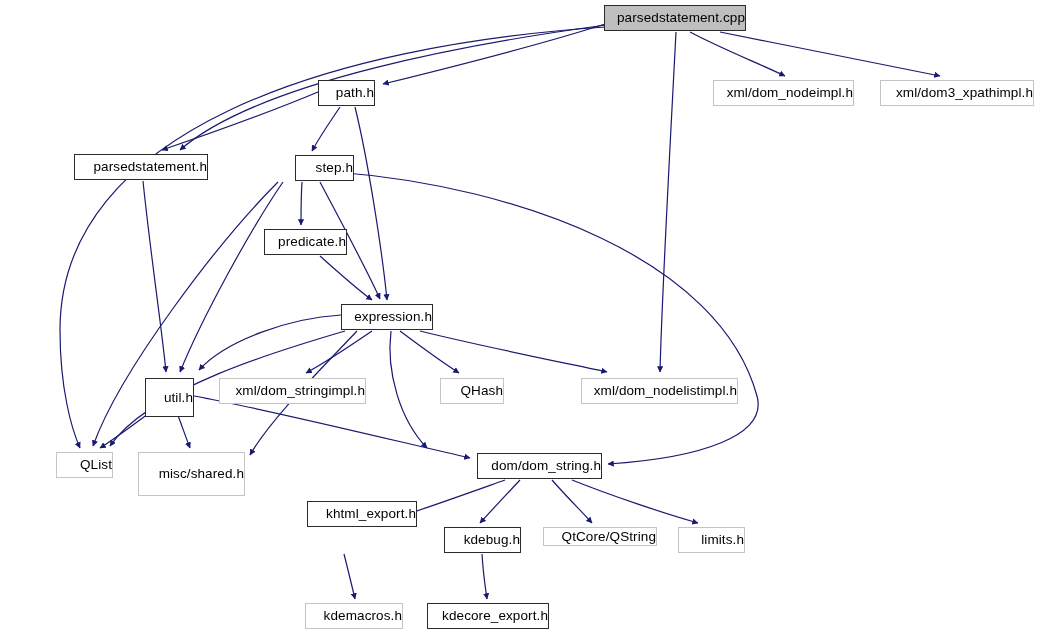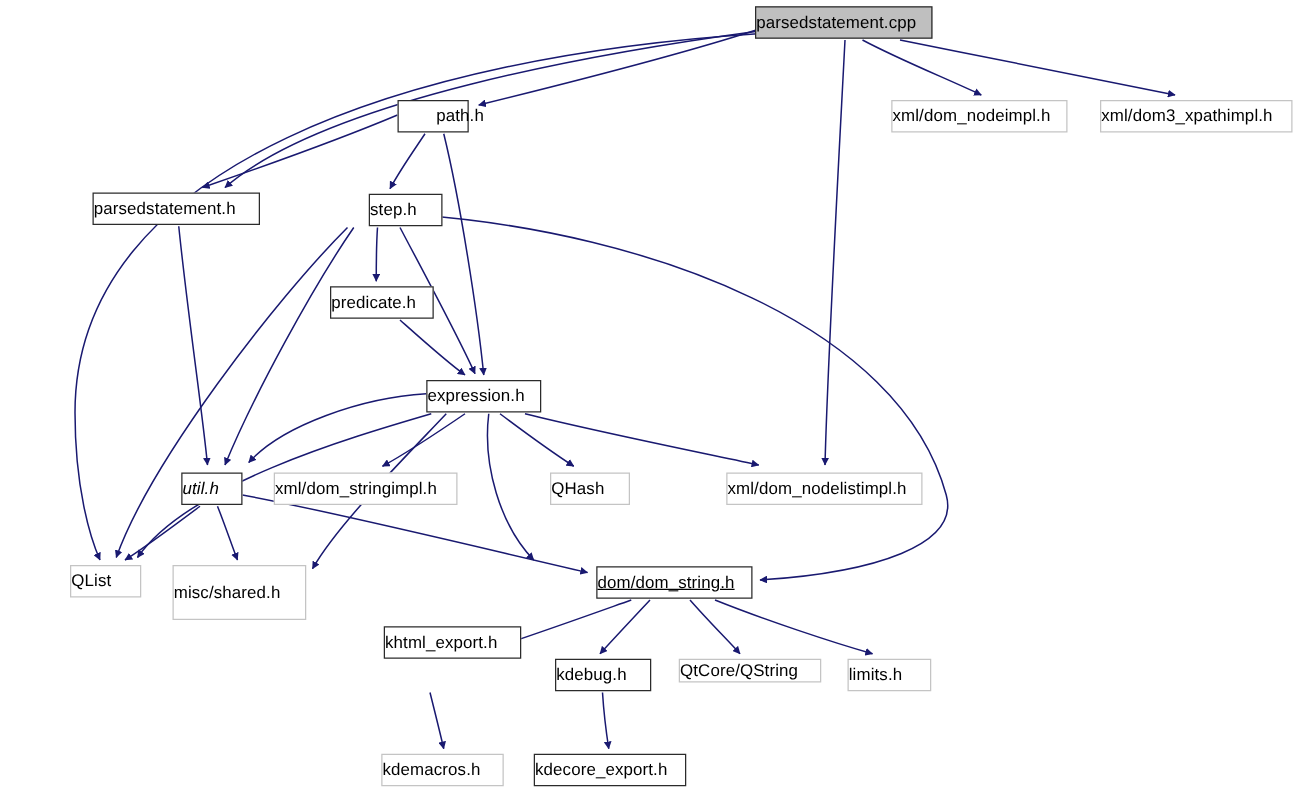--- a/index.html
+++ b/index.html
@@ -22,21 +22,21 @@
     top: 0;
     width: 1038px;
     height: 635px;
     pointer-events: none;
   }
   .node {
     position: absolute;
     box-sizing: border-box;
     display: flex;
     align-items: center;
-    justify-content: flex-start;
+    justify-content: flex-end;
     white-space: nowrap;
     font-size: 13.5px;
     line-height: 1;
     color: #000000;
     background: #ffffff;
     border: 1px solid #c4c4c4;
     letter-spacing: 0.1px;
   }
   .node.strong {
     border: 1.6px solid #2b2b2b;
@@ -114,39 +114,39 @@
       </div>
       <div class="node strong" style="left: 275px; top: 155px; width: 59px; height: 26px; margin-left: 20px;">
         <span class="label">step.h</span>
       </div>
       <div class="node strong" style="left: 264px; top: 229px; width: 83px; height: 26px;">
         <span class="label">predicate.h</span>
       </div>
       <div class="node strong" style="left: 341px; top: 304px; width: 92px; height: 26px;">
         <span class="label">expression.h</span>
       </div>
-      <div class="node strong" style="left: 145px; top: 378px; width: 49px; height: 26px; font-style: italic;">
+      <div class="node strong" style="left: 145px; top: 378px; width: 49px; height: 39px;">
         <span class="label">util.h</span>
       </div>
       <div class="node" style="left: 219px; top: 378px; width: 147px; height: 26px;">
         <span class="label">xml/dom_stringimpl.h</span>
       </div>
       <div class="node" style="left: 440px; top: 378px; width: 64px; height: 26px;">
         <span class="label">QHash</span>
       </div>
       <div class="node" style="left: 581px; top: 378px; width: 157px; height: 26px;">
         <span class="label">xml/dom_nodelistimpl.h</span>
       </div>
       <div class="node" style="left: 56px; top: 452px; width: 57px; height: 26px;">
         <span class="label">QList</span>
       </div>
       <div class="node" style="left: 138px; top: 452px; width: 107px; height: 44px;">
         <span class="label">misc/shared.h</span>
       </div>
-      <div class="node strong" style="left: 477px; top: 453px; width: 125px; height: 26px; text-decoration: underline;">
+      <div class="node strong" style="left: 477px; top: 453px; width: 125px; height: 26px;">
         <span class="label">dom/dom_string.h</span>
       </div>
       <div class="node strong" style="left: 307px; top: 501px; width: 110px; height: 26px;">
         <span class="label">khtml_export.h</span>
       </div>
       <div class="node strong" style="left: 444px; top: 527px; width: 77px; height: 26px;">
         <span class="label">kdebug.h</span>
       </div>
       <div class="node" style="left: 543px; top: 527px; width: 114px; height: 19px;">
         <span class="label">QtCore/QString</span>

